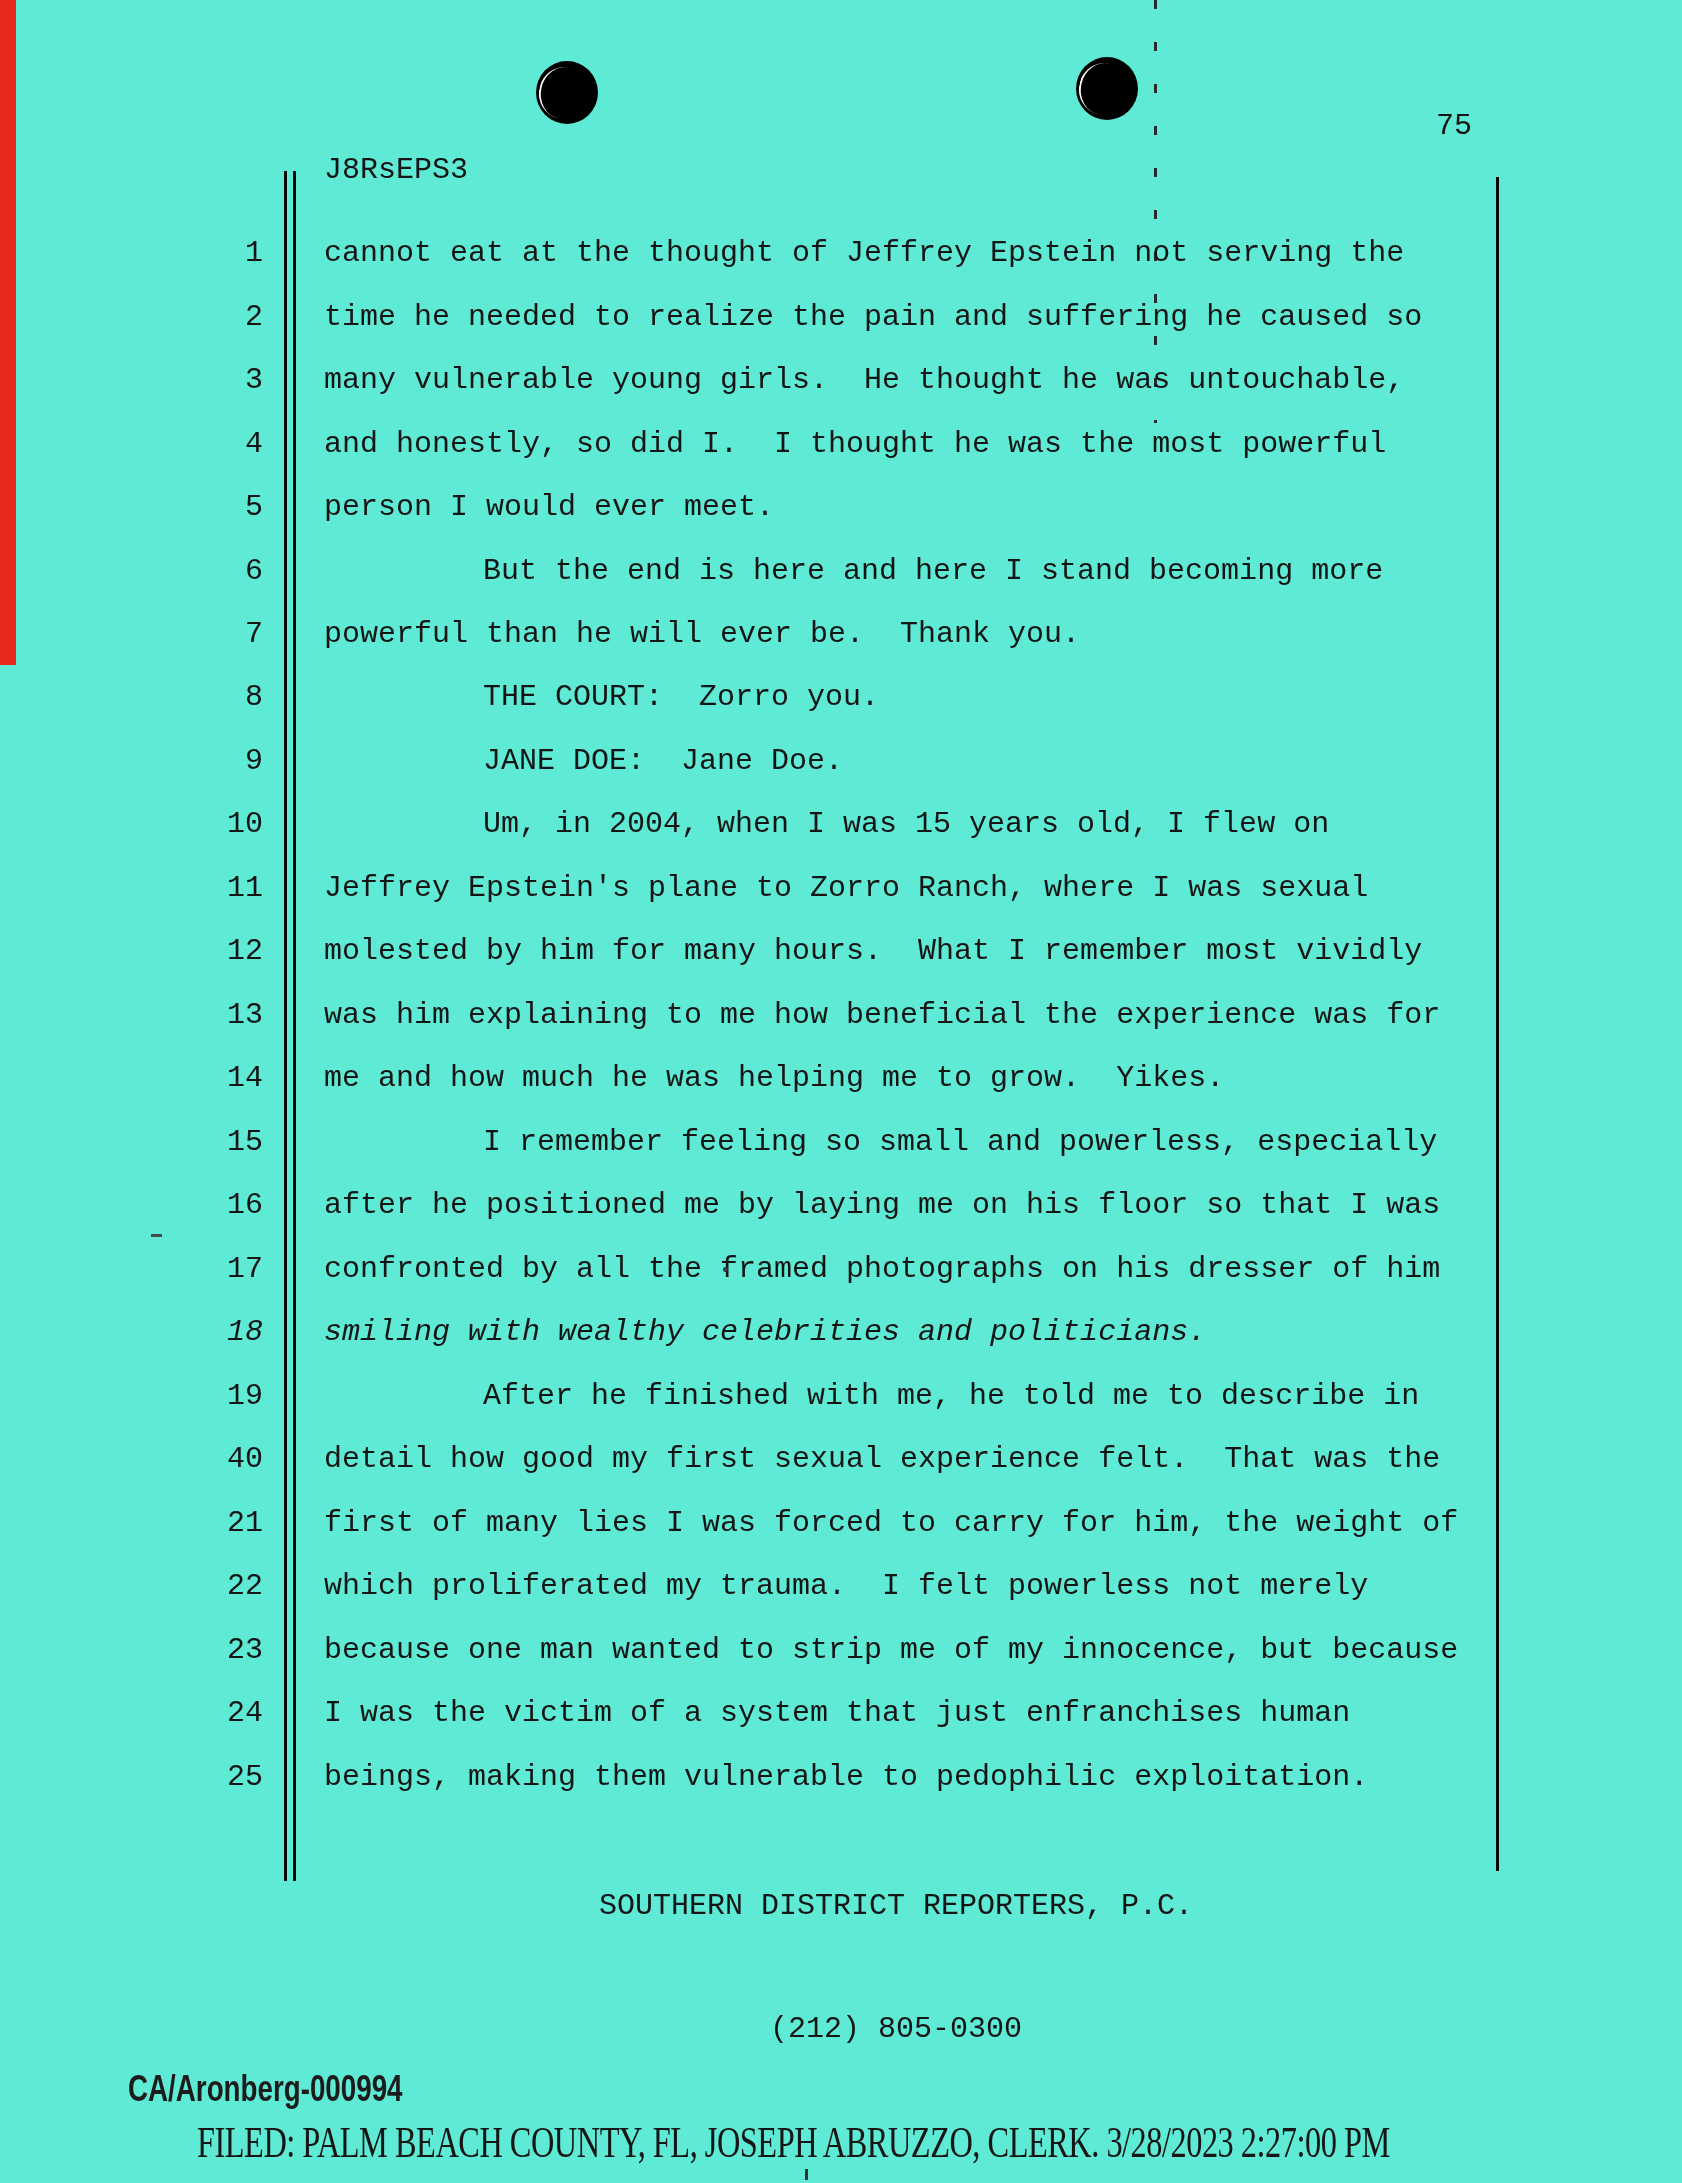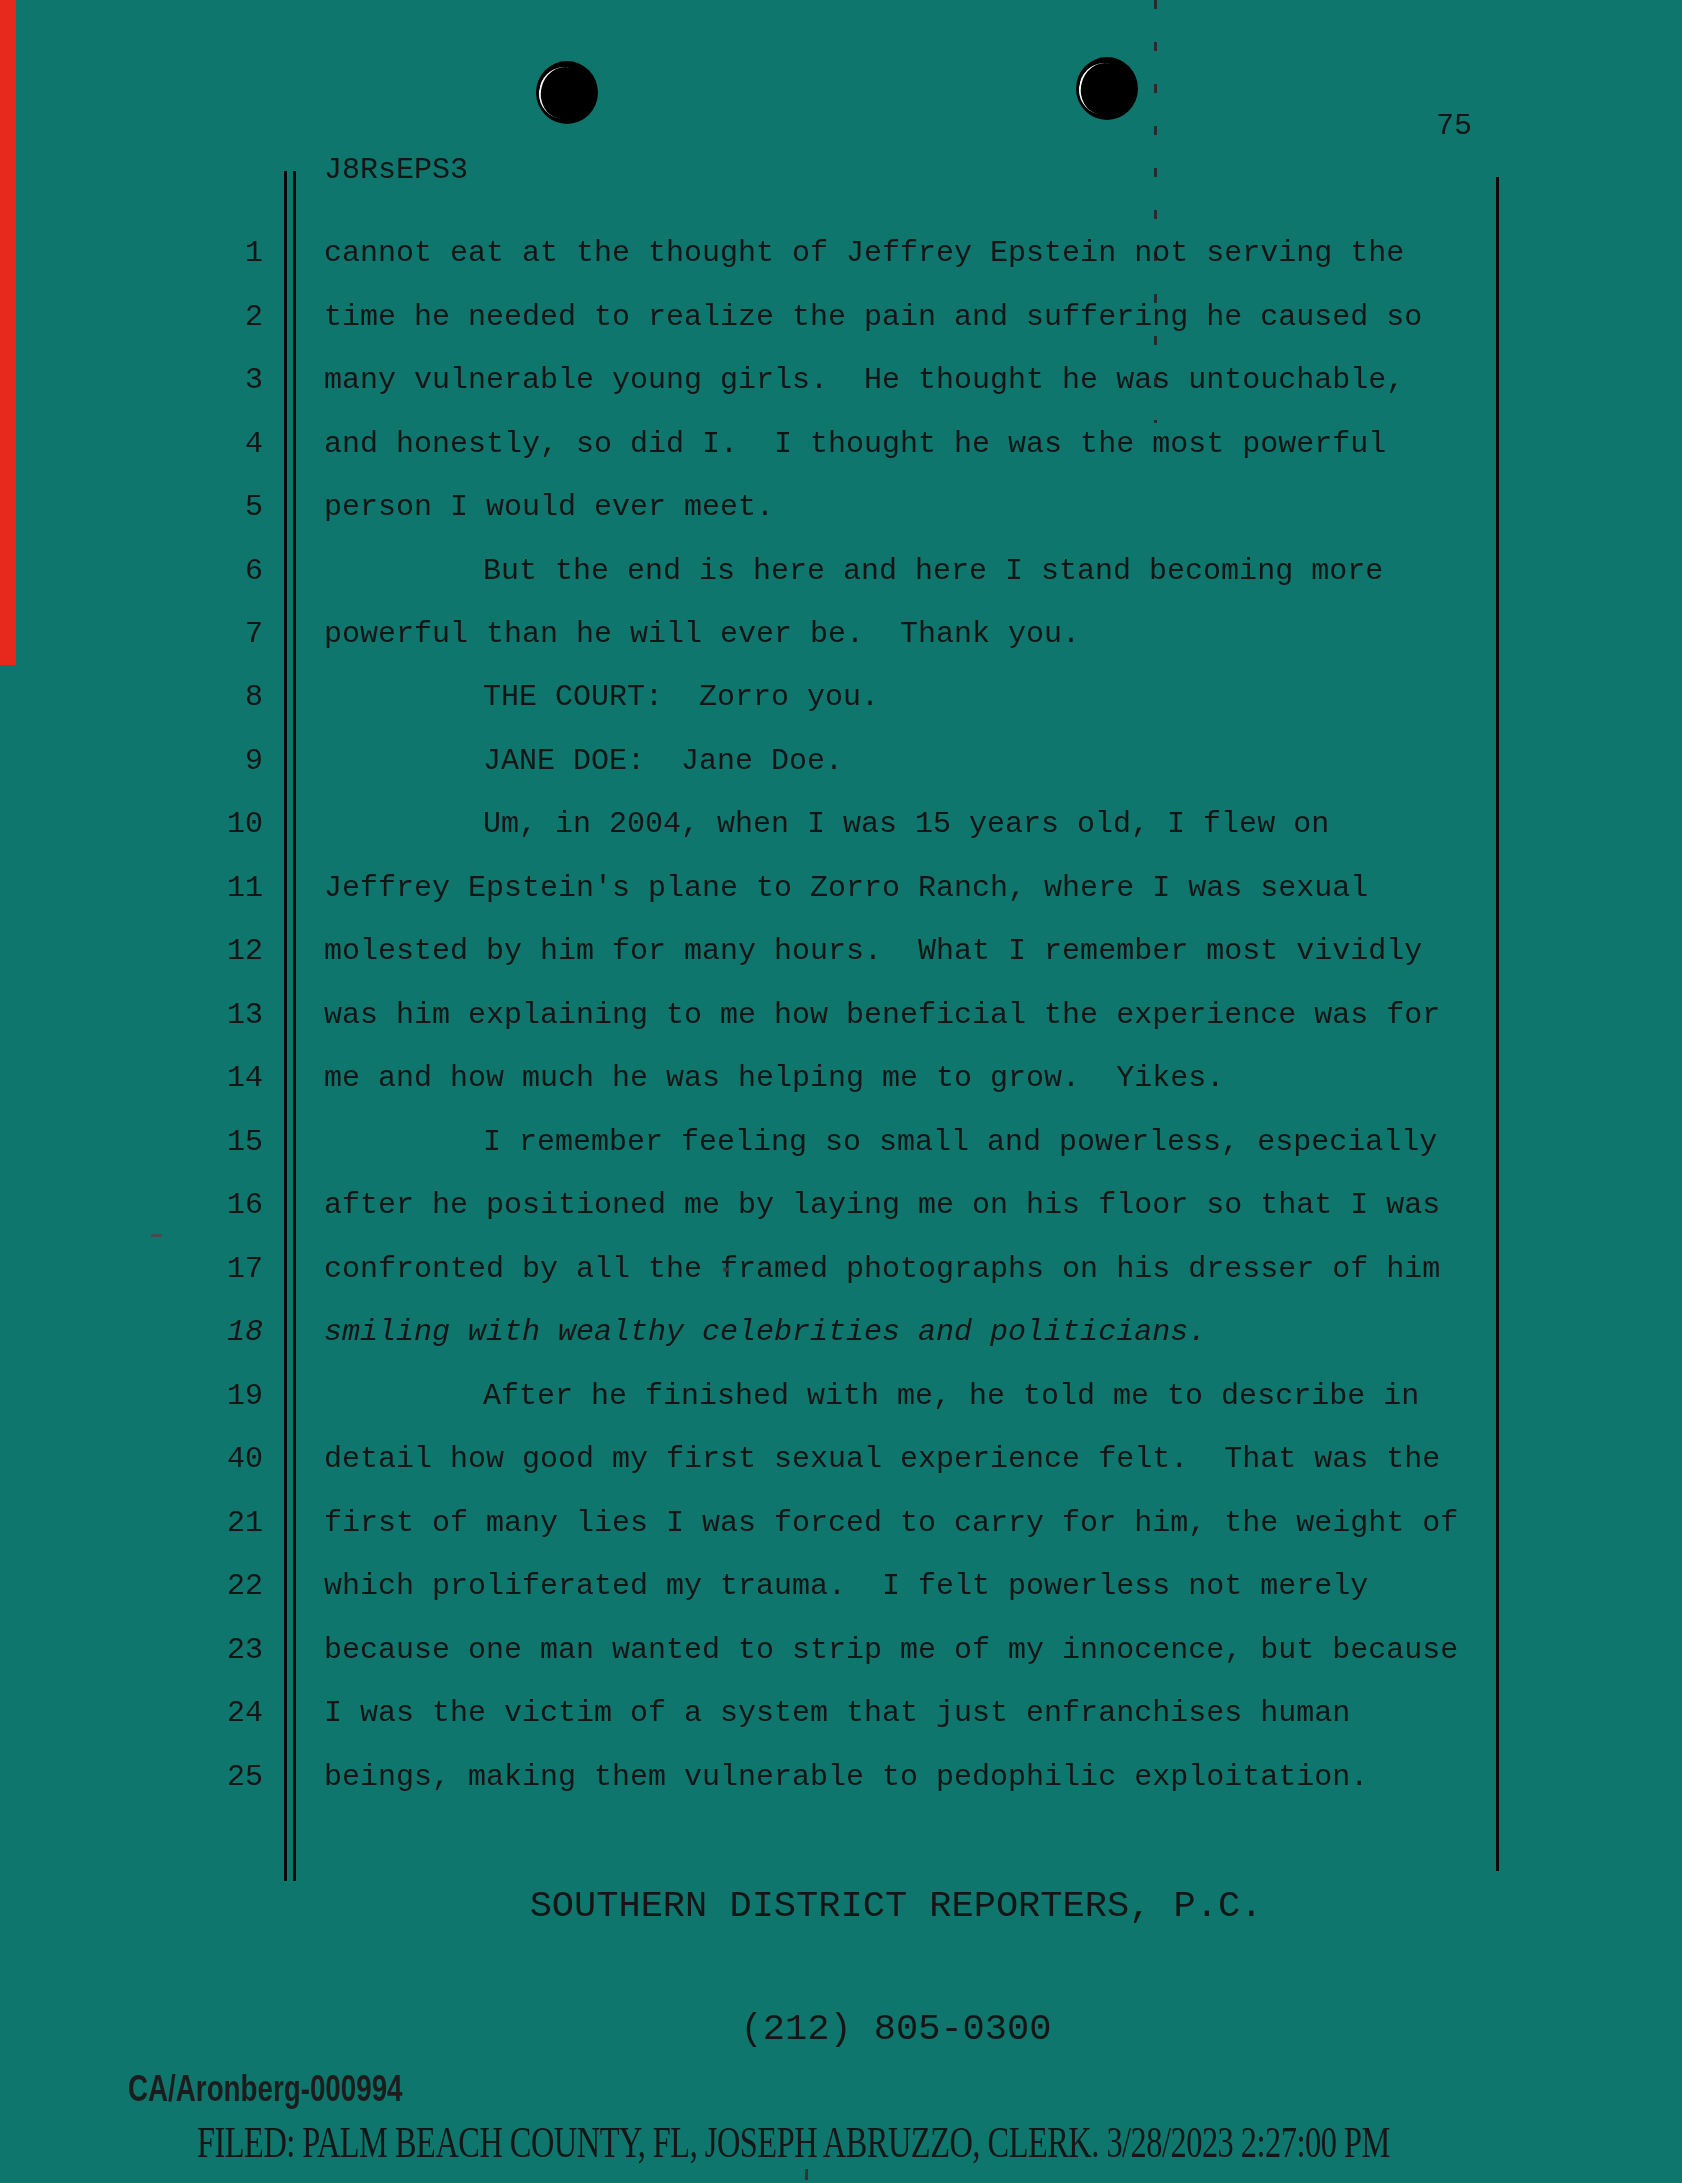--- a/index.html
+++ b/index.html
@@ -1,19 +1,19 @@
 <!DOCTYPE html>
 <html style="font-size:10.6px"><head>
 <meta charset="utf-8">
 <style>
   html,body{margin:0;padding:0;background:#fff;}
   .page{
     position:relative;
     width:1682px;height:2183px;
-    background:#0f766e;
+    background:#5eead4;
     overflow:hidden;
     font-family:"Liberation Mono","DejaVu Sans Mono",monospace;
     color:#151515;
   }
   
   .red-bar{position:absolute;left:0;top:0;width:16px;height:665px;background:#e7281d;}
   
   .punch{position:absolute;width:62px;height:63px;background:#000;border-radius:50%;}
   .punch::after{
     content:"";position:absolute;left:3.3px;top:6px;width:78%;height:82%;
@@ -31,21 +31,21 @@
   .rule.r1{left:1496px;top:177px;width:2.6px;height:1694px;}
   
   .hdr{position:absolute;left:324px;top:139px;height:63px;line-height:63px;font-size:30px;white-space:pre;}
   .pgnum{position:absolute;left:1436px;top:95px;height:63px;line-height:63px;font-size:30px;}
   
   .trow{position:absolute;left:0;right:0;height:63px;line-height:63px;font-size:30px;}
   .lnum{position:absolute;left:0;top:0;width:263px;text-align:right;}
   .ltxt{position:absolute;left:324px;top:0;white-space:pre;}
   .ltxt.ind{padding-left:159px;}
   
-  .footer{position:absolute;left:110px;right:0;top:1804px;text-align:center;font-size:37px;line-height:41px;white-space:pre;}
+  .footer{position:absolute;left:110px;right:0;top:1804px;text-align:center;font-size:30px;line-height:41px;white-space:pre;}
   
   .bates{
     position:absolute;left:128px;top:2068px;
     font-family:"Liberation Sans",sans-serif;font-size:37px;font-weight:bold;
     transform:scaleX(0.75);transform-origin:left top;color:#1c1c1c;white-space:pre;
   }
   .filed{
     position:absolute;left:197px;top:2116px;
     font-family:"Liberation Serif",serif;font-size:45px;font-weight:normal;letter-spacing:-0.7px;
     transform:scaleX(0.72);transform-origin:left top;color:#161616;white-space:pre;

